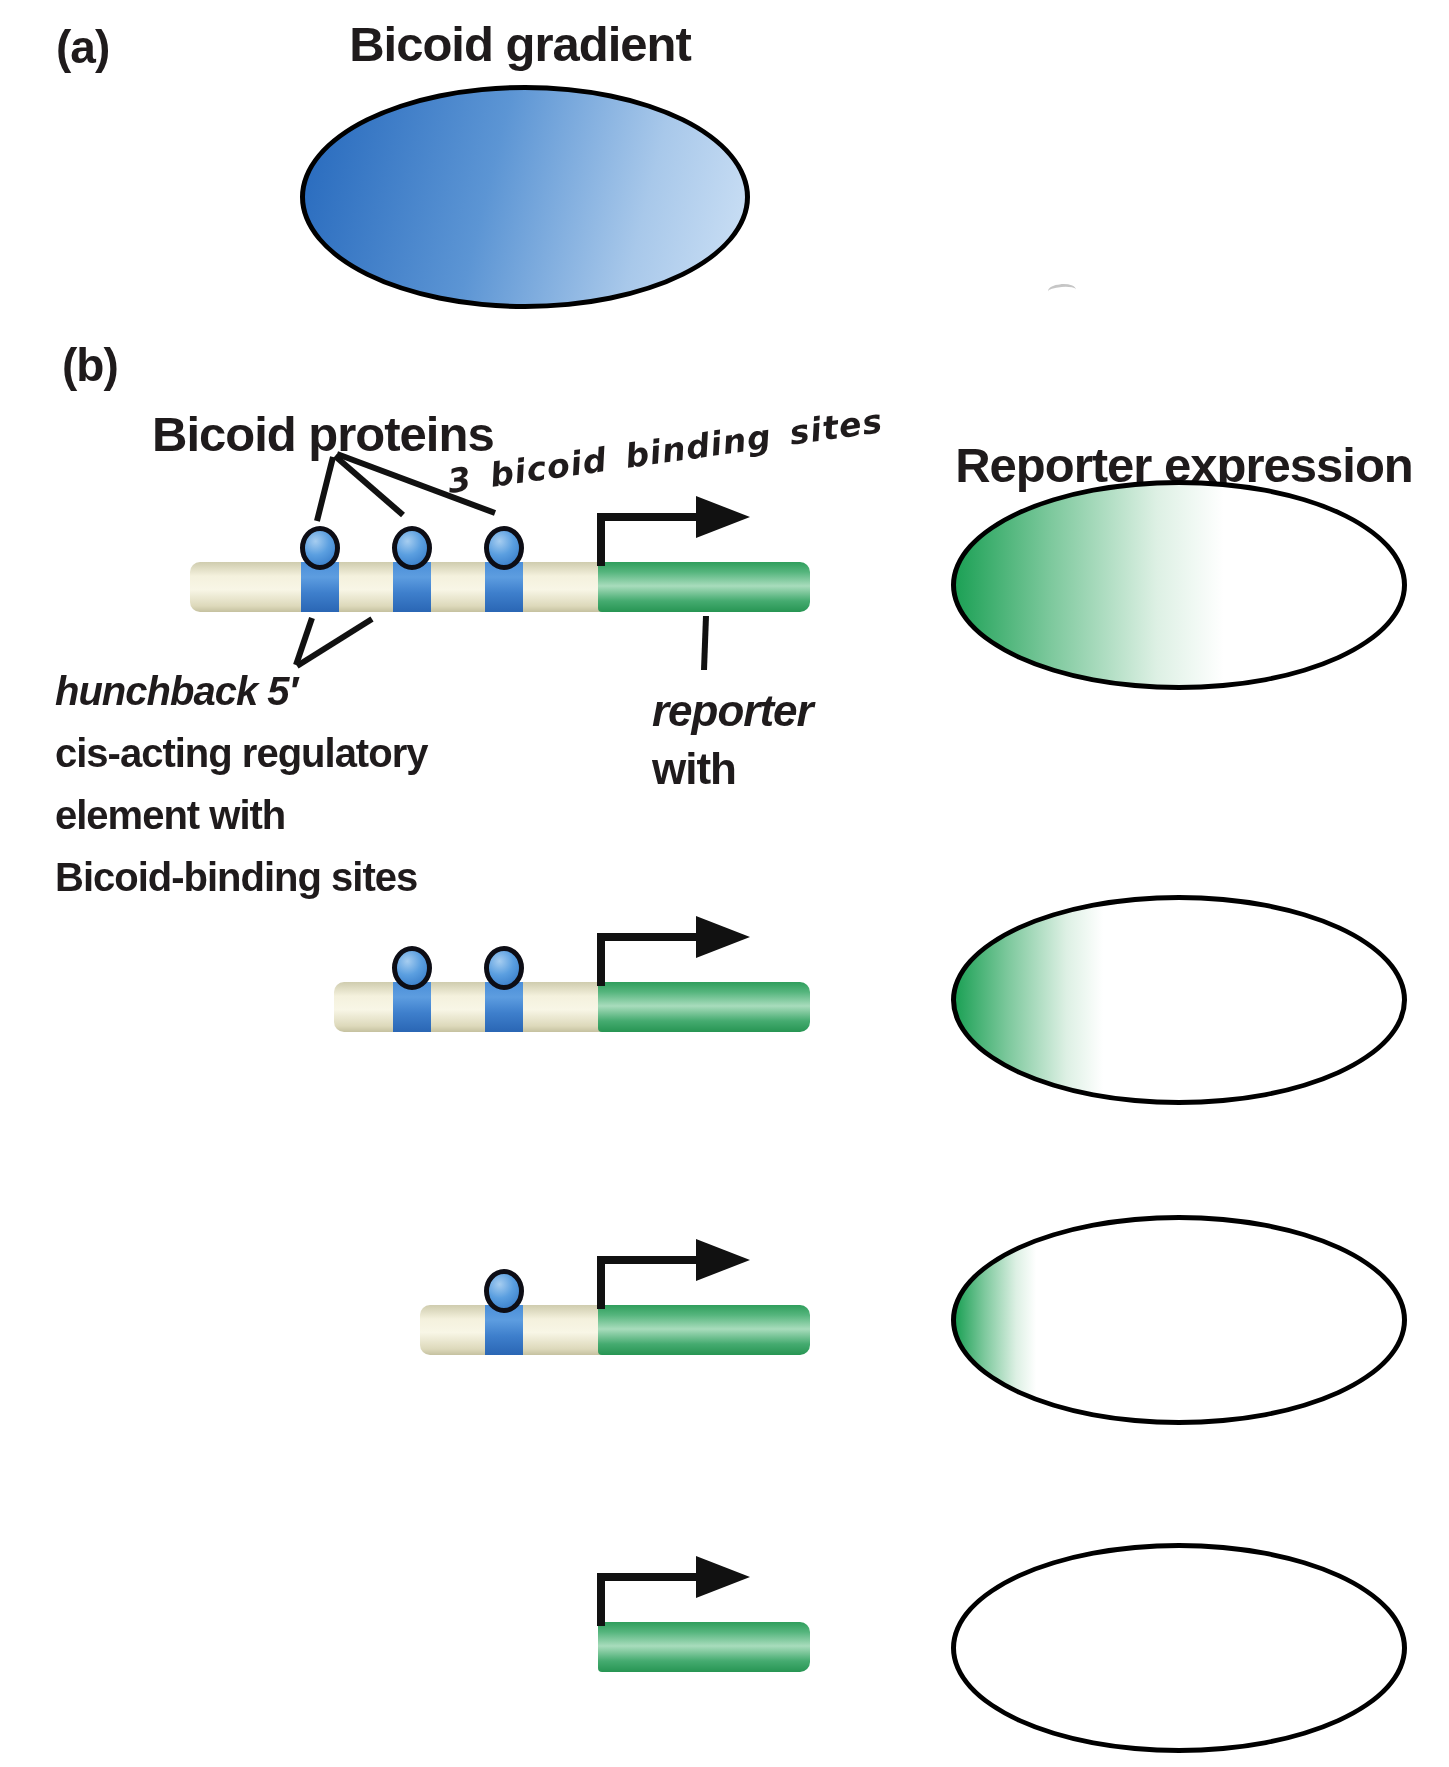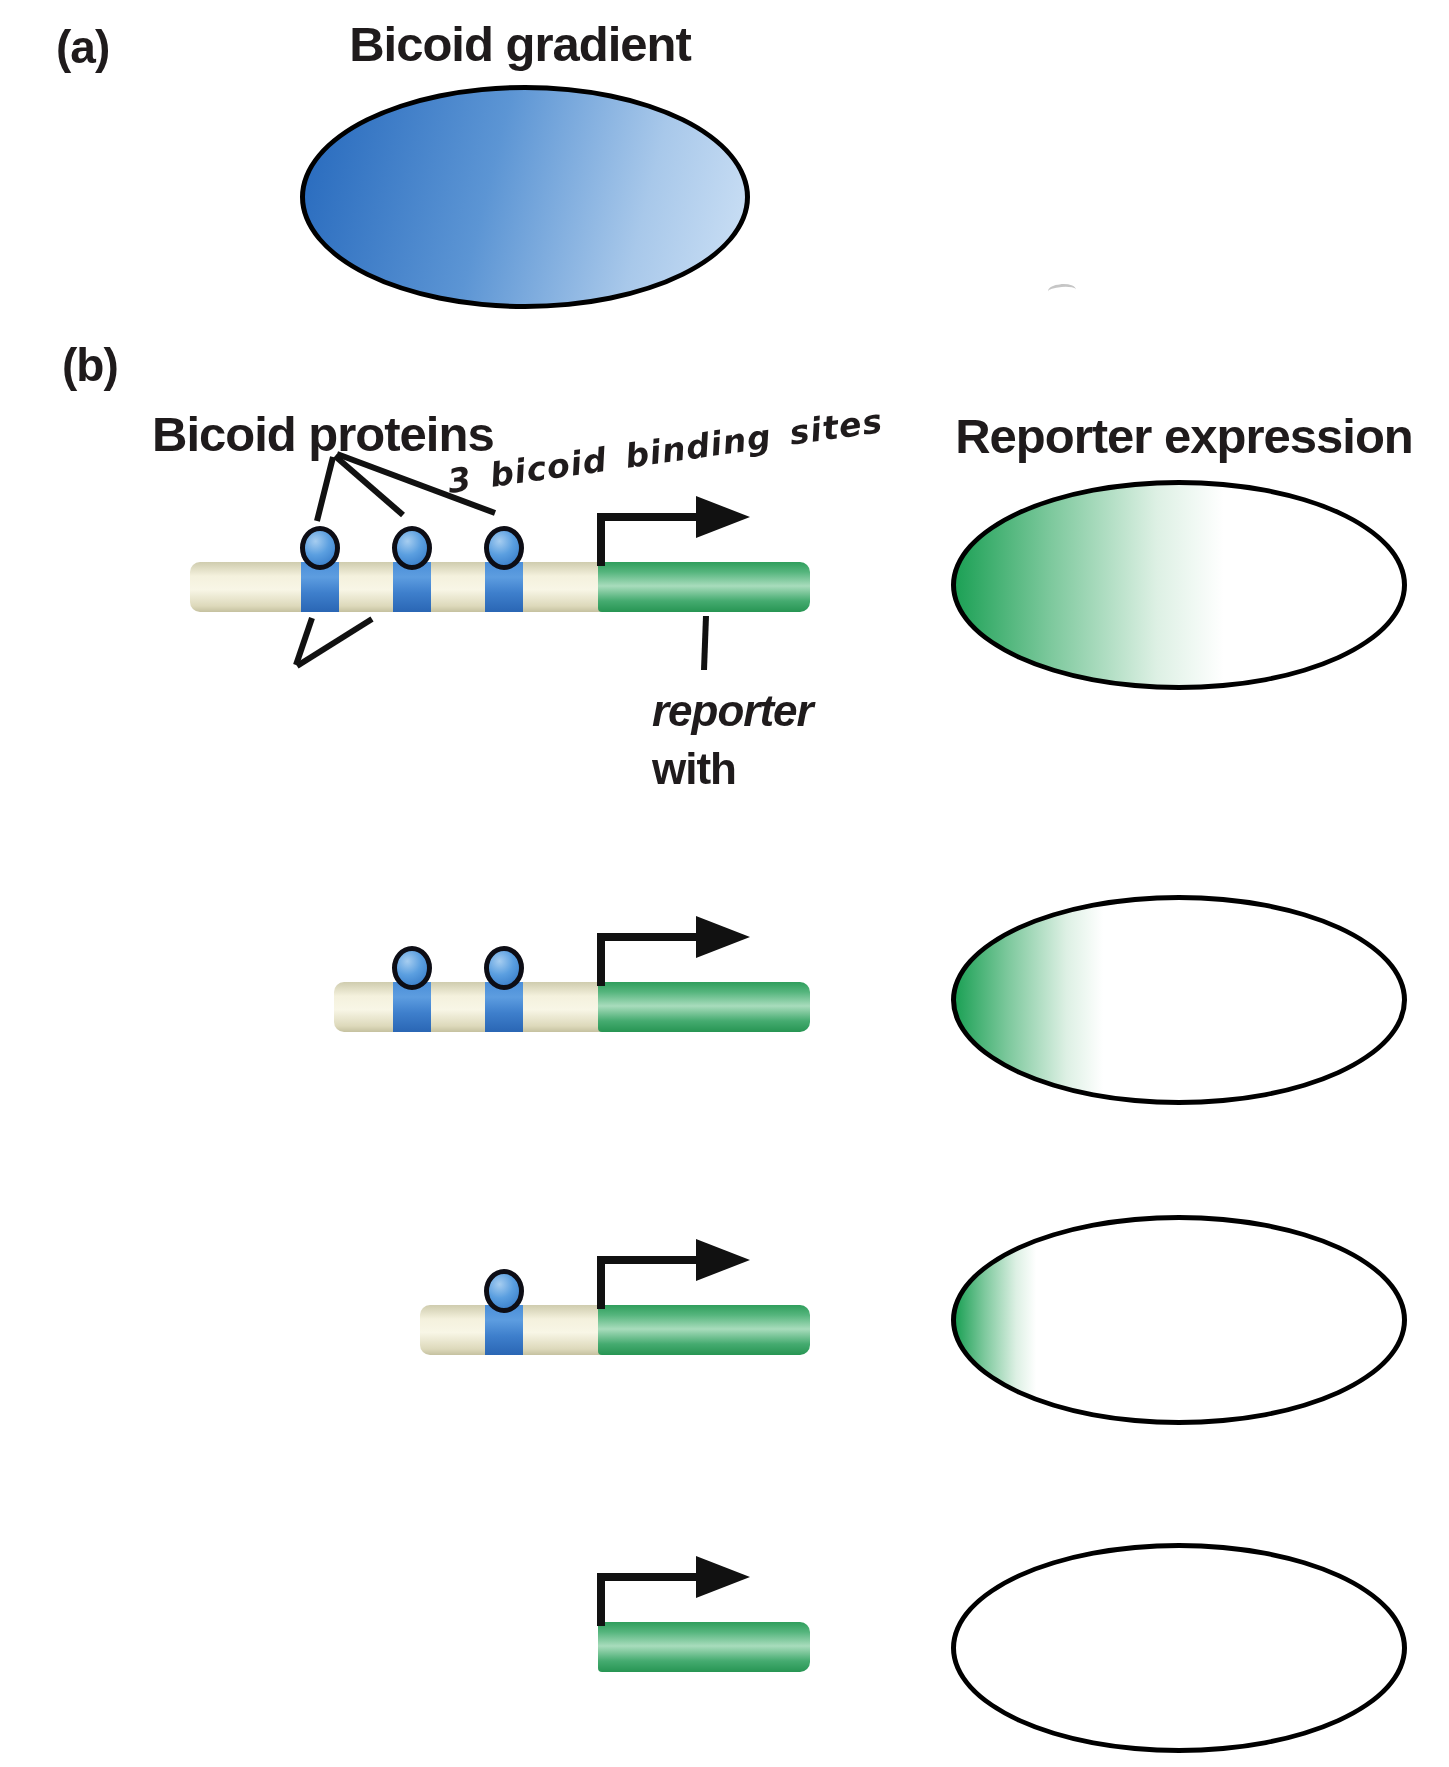--- a/index.html
+++ b/index.html
@@ -39,27 +39,33 @@
 <div class="canvas">
 
   <div class="panel-label" style="left:56px;top:20px;">(a)</div>
   <div class="h1 centered" style="left:290px;top:16px;width:460px;">Bicoid gradient</div>
   <div class="embryo embryo-blue"></div>
 
   <div class="panel-label" style="left:62px;top:338px;">(b)</div>
   <div class="h1" style="left:152px;top:406px;">Bicoid proteins</div>
   <div class="pink-note">3 bicoid binding sites</div>
 
+  <div class="hb-label">
+    <div class="italic">hunchback 5′</div>
+    <div>cis-acting regulatory</div>
+    <div>element with</div>
+    <div>Bicoid-binding sites</div>
+  </div>
 
   <div class="rg-label">
     <div class="italic">reporter</div>
     <div>with</div>
   </div>
 
-  <div class="h1 centered" style="left:934px;top:408px;width:500px;">Reporter expression</div>
+  <div class="h1 centered" style="left:934px;top:437px;width:500px;">Reporter expression</div>
 
   <div id="rows">
       <div class="construct" style="top: 562px;">
         <div class="dna-bar" style="left: 190px; width: 414px;"></div>
         <div class="gene-bar" style="left: 598px; width: 212px;"></div>
         <div class="band" style="left: 301px;"></div>
         <div class="protein" style="left: 300px; top: -36px;"></div>
         <div class="band" style="left: 393px;"></div>
         <div class="protein" style="left: 392px; top: -36px;"></div>
         <div class="band" style="left: 485px;"></div>

